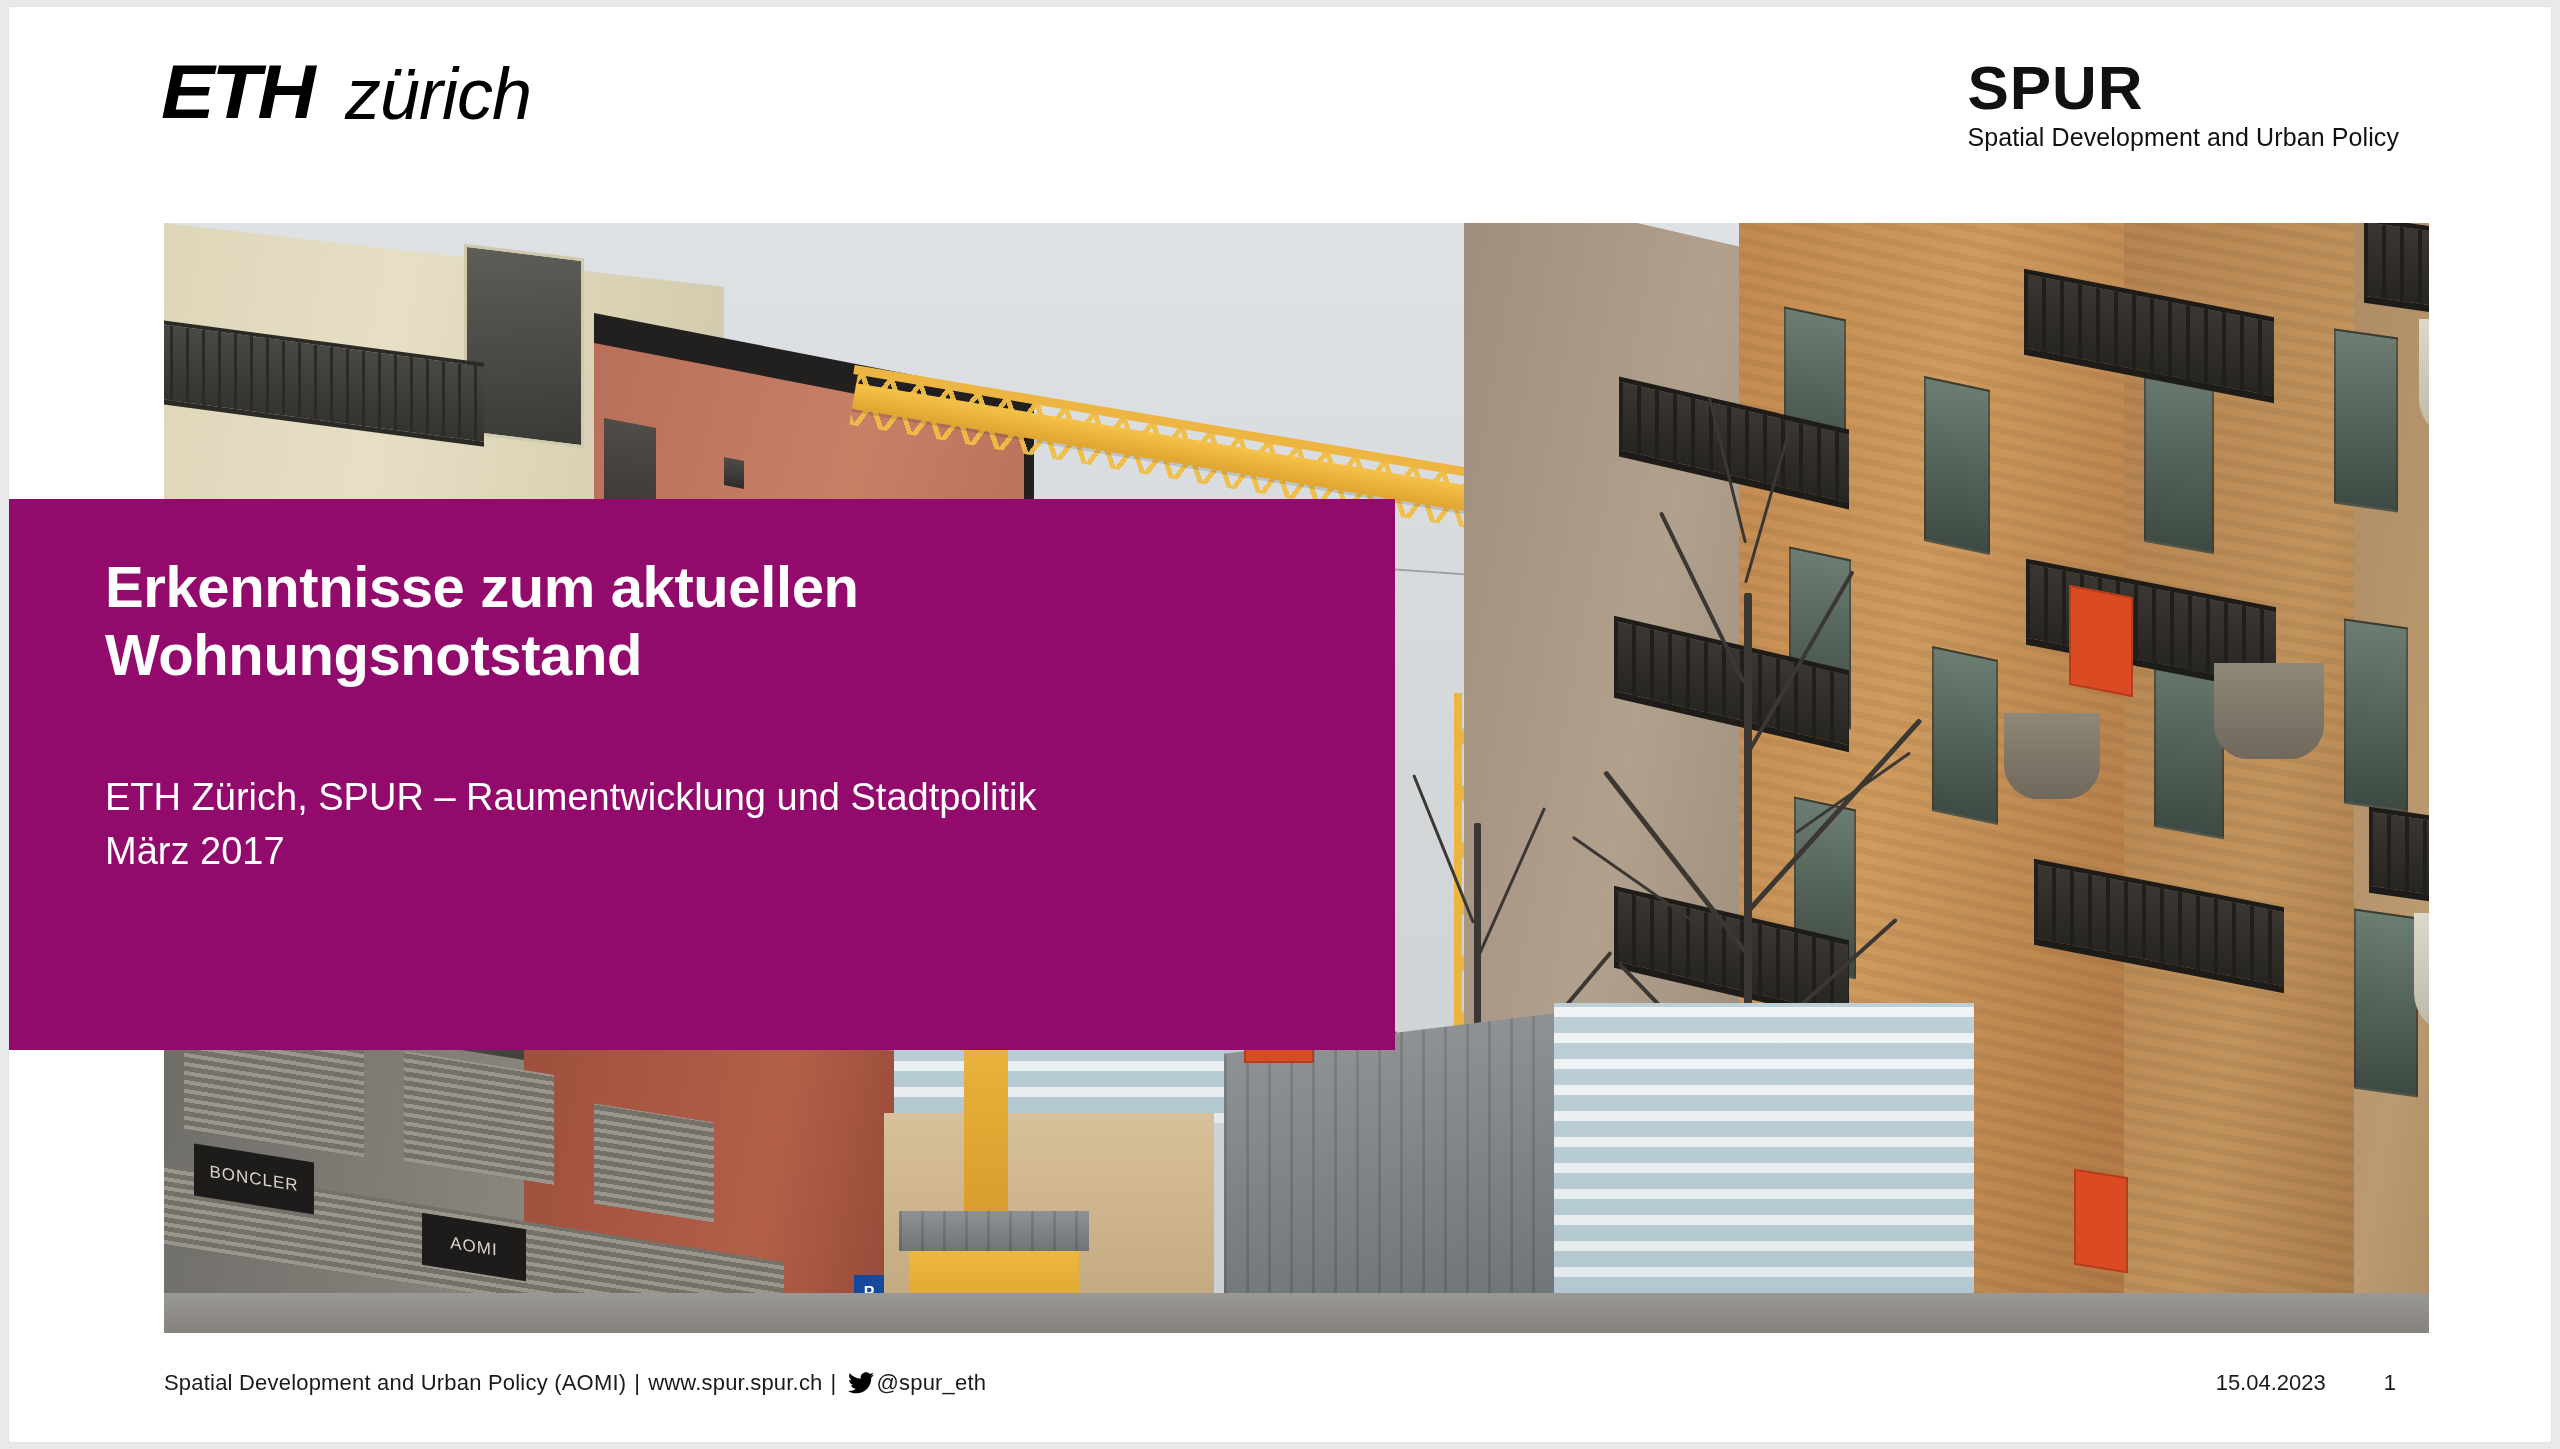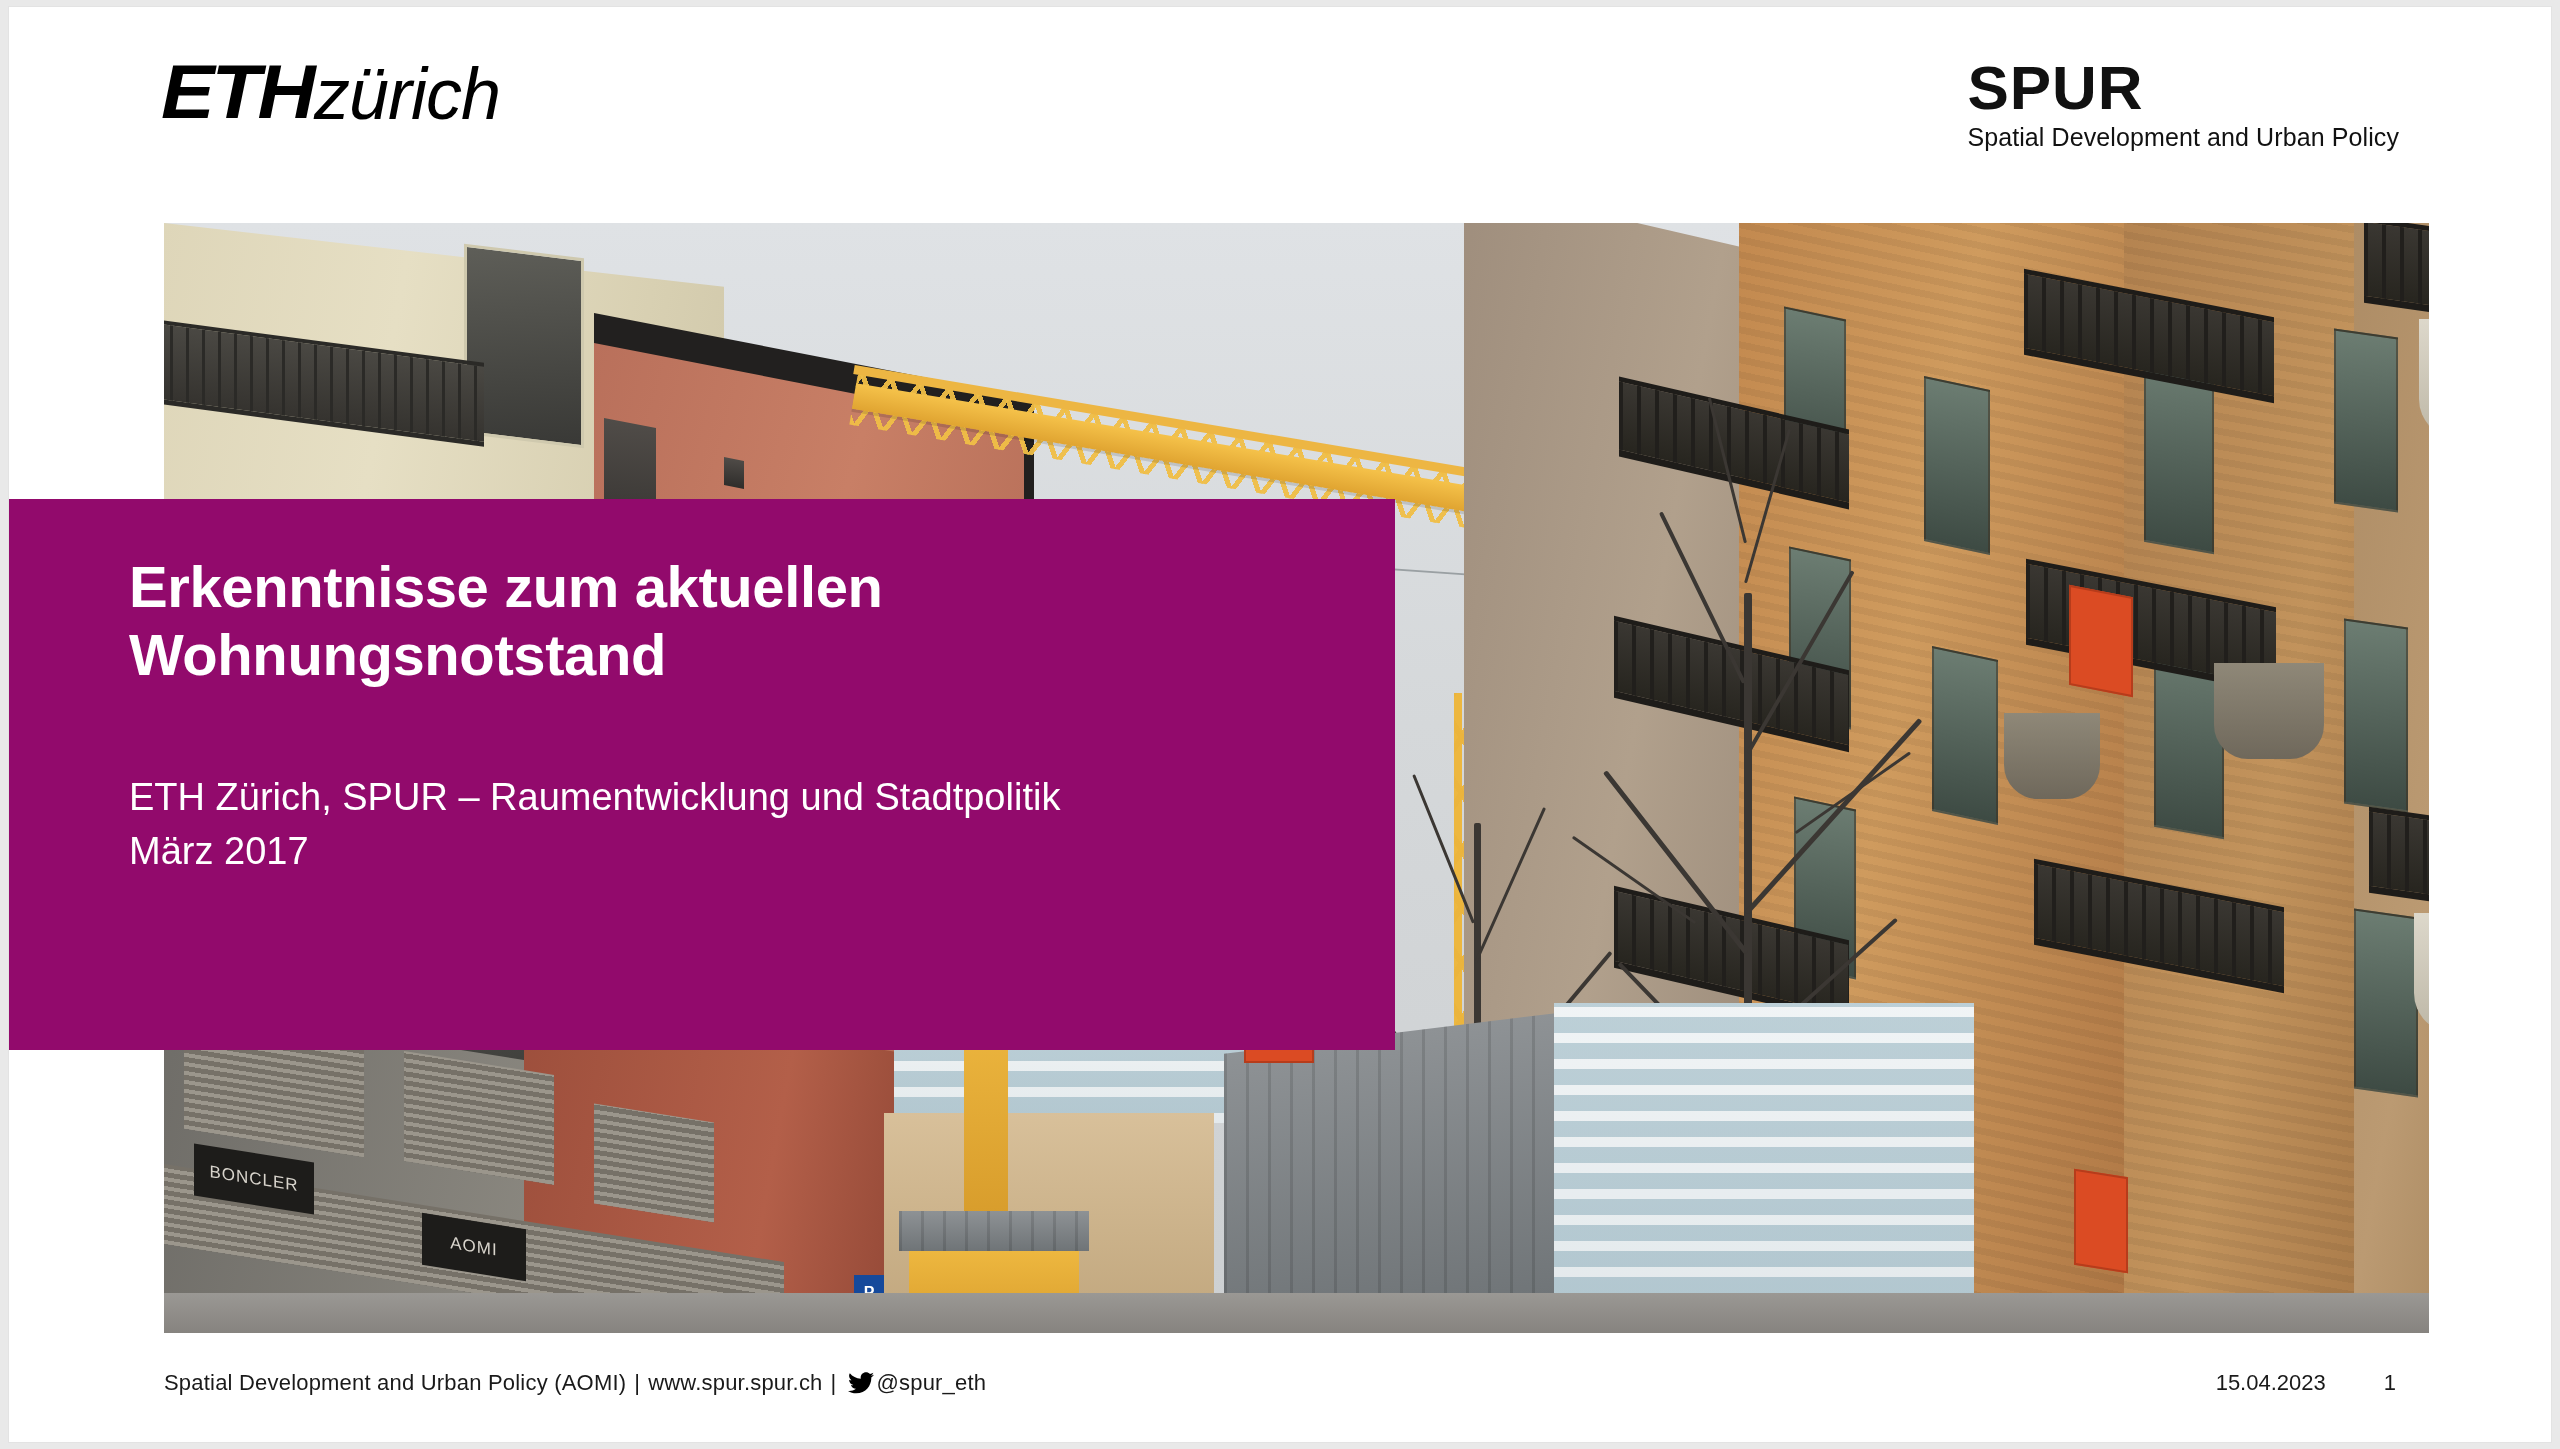--- a/index.html
+++ b/index.html
@@ -22,20 +22,21 @@
   }
 
   
   .eth-logo {
     position:absolute;
     left:152px; top:48px;
     height:72px;
     display:flex; align-items:flex-end;
     white-space:nowrap;
     user-select:none;
+    gap:31px;
   }
   .eth-logo .eth-mark {
     font-family:"Liberation Sans", sans-serif;
     font-weight:bold;
     font-style:italic;
     font-size:76px;
     letter-spacing:-3px;
     color:#000;
     line-height:0.92;
     transform:scaleX(1.06);
@@ -361,21 +362,21 @@
     position:absolute; left:0; bottom:0; width:100%; height:40px;
     background:linear-gradient(#9a9894,#86837f);
   }
 
   
   .title-box {
     position:absolute;
     left:0; top:492px;
     width:1386px; height:551px;
     background:#920A6C;
-    padding:54px 70px 0 120px;
+    padding:54px 70px 0 96px;
   }
   .title-main {
     color:#ffffff;
     font-size:58px;
     font-weight:bold;
     line-height:1.17;
     letter-spacing:-0.4px;
     white-space:pre-line;
   }
   .title-sub {

